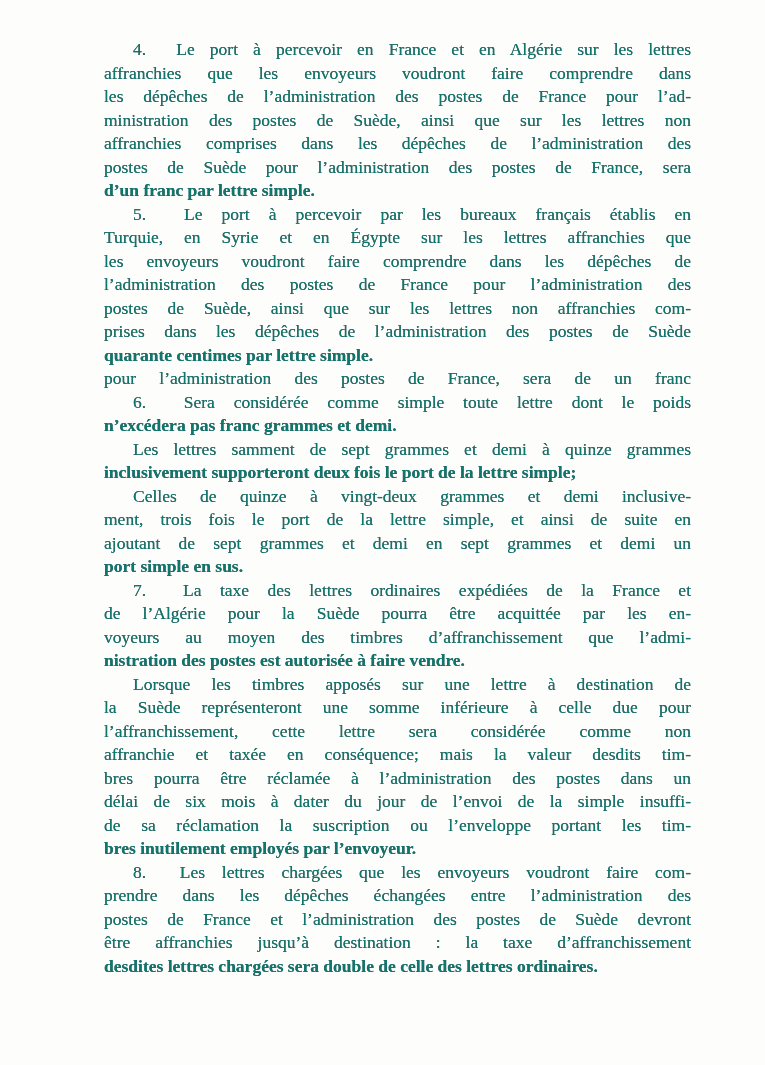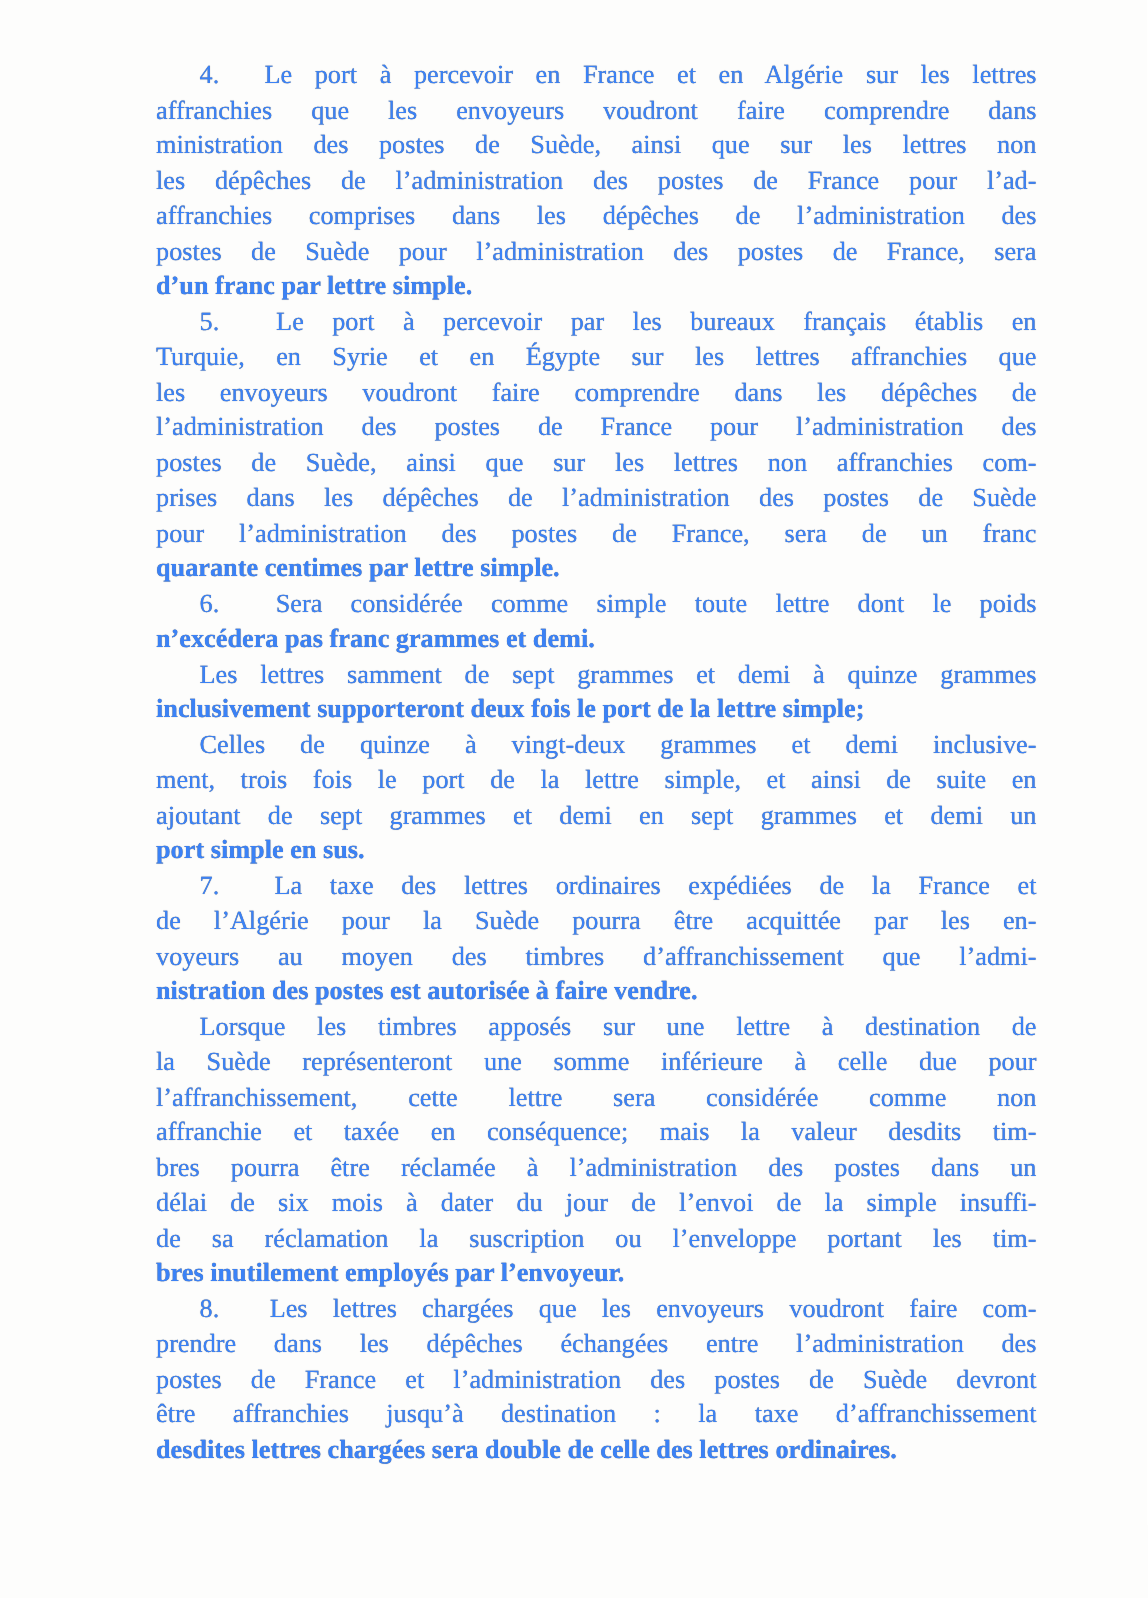--- a/index.html
+++ b/index.html
@@ -22,21 +22,21 @@
     background: #fdfdfc;
   }
   .text-block {
     position: absolute;
     left: 104px;
     top: 38px;
     width: 587px;
     font-family: "Liberation Serif", "DejaVu Serif", serif;
     font-size: 17.5px;
     line-height: 23.5px;
-    color: #3b82f6;
+    color: #0f766e;
     text-shadow: 0 0 0.5px rgba(16,16,16,0.65);
     -webkit-font-smoothing: antialiased;
   }
   .paragraph {
     margin: 0;
     padding: 0;
   }
   .line {
     height: 23.5px;
     text-align: justify;
@@ -53,35 +53,35 @@
   }
 </style>
 </head>
 <body>
 
 <main class="page">
   <article class="text-block" id="text-block">
       <div class="paragraph">
         <div class="line first">4.&nbsp; Le port à percevoir en France et en Algérie sur les lettres</div>
         <div class="line">affranchies que les envoyeurs voudront faire comprendre dans</div>
+        <div class="line">les dépêches de l’administration des postes de France pour l’ad-</div>
         <div class="line">ministration des postes de Suède, ainsi que sur les lettres non</div>
-        <div class="line">les dépêches de l’administration des postes de France pour l’ad-</div>
         <div class="line">affranchies comprises dans les dépêches de l’administration des</div>
         <div class="line">postes de Suède pour l’administration des postes de France, sera</div>
         <div class="line last">d’un franc par lettre simple.</div>
       </div>
       <div class="paragraph">
         <div class="line first">5.&nbsp; Le port à percevoir par les bureaux français établis en</div>
         <div class="line">Turquie, en Syrie et en Égypte sur les lettres affranchies que</div>
         <div class="line">les envoyeurs voudront faire comprendre dans les dépêches de</div>
         <div class="line">l’administration des postes de France pour l’administration des</div>
         <div class="line">postes de Suède, ainsi que sur les lettres non affranchies com-</div>
         <div class="line">prises dans les dépêches de l’administration des postes de Suède</div>
+        <div class="line last">quarante centimes par lettre simple.</div>
         <div class="line">pour l’administration des postes de France, sera de un franc</div>
-        <div class="line last">quarante centimes par lettre simple.</div>
       </div>
       <div class="paragraph">
         <div class="line first">6.&nbsp; Sera considérée comme simple toute lettre dont le poids</div>
         <div class="line last">n’excédera pas franc grammes et demi.</div>
       </div>
       <div class="paragraph">
         <div class="line first">Les lettres samment de sept grammes et demi à quinze grammes</div>
         <div class="line last">inclusivement supporteront deux fois le port de la lettre simple;</div>
       </div>
       <div class="paragraph">

